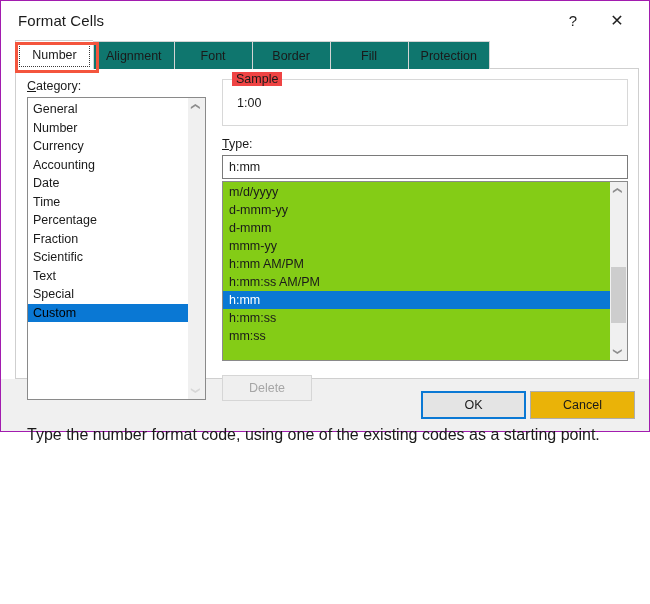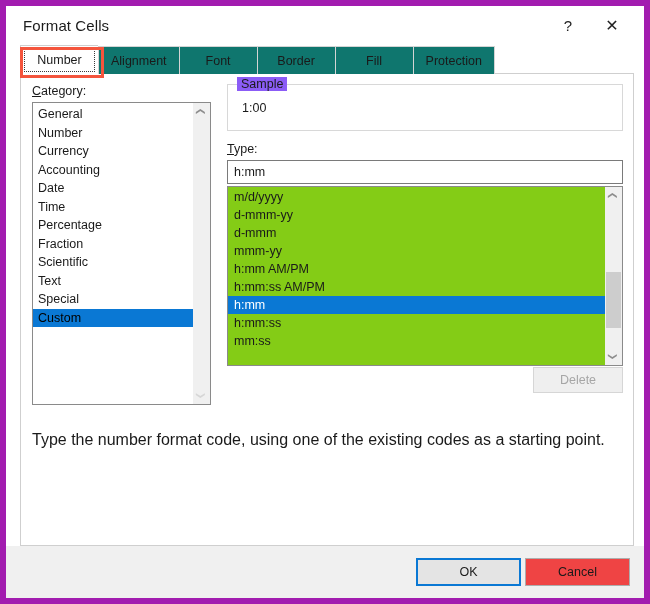--- a/index.html
+++ b/index.html
@@ -13,24 +13,24 @@
     font-family: "Liberation Sans", sans-serif;
     font-size: 12.5px;
     color: #1a1a1a;
     overflow: hidden;
     -webkit-font-smoothing: antialiased;
   }
 
   .dialog {
     position: relative;
     width: 650px;
-    height: 604px;
-    box-sizing: border-box;
-    background: #ffffff;
-    border: 6px solid #a21caf;
+    height: 432px;
+    box-sizing: border-box;
+    background: #ffffff;
+    border: 1px solid #a21caf;
     display: flex;
     flex-direction: column;
   }
 
   
   .titlebar {
     height: 38px;
     flex: 0 0 38px;
     background: #ffffff;
     display: flex;
@@ -204,21 +204,21 @@
   .groupbox {
     position: relative;
     border: 1px solid #d8d8d8;
     height: 47px;
     box-sizing: border-box;
   }
   .groupbox .gb-title {
     position: absolute;
     top: -8px;
     left: 9px;
-    background: #8b5cf6;
+    background: #ef4444;
     padding: 0 4px;
     font-size: 12.5px;
     color: #1a1a1a;
   }
   .groupbox .gb-body {
     padding: 16px 0 0 14px;
     font-size: 12.5px;
     color: #1a1a1a;
   }
 
@@ -258,22 +258,22 @@
     white-space: nowrap;
     cursor: default;
   }
   .type-item.selected {
     background: #0a78d4;
     color: #ffffff;
   }
 
   .delete-row {
     display: flex;
-    justify-content: flex-end;
-    margin-top: 1px;
+    justify-content: flex-start;
+    margin-top: 14px;
   }
   .btn {
     min-width: 90px;
     height: 26px;
     box-sizing: border-box;
     border: 1px solid #c4c4c4;
     background: #efefef;
     font-size: 12.5px;
     color: #1a1a1a;
     display: flex;
@@ -306,21 +306,21 @@
     display: flex;
     align-items: center;
     justify-content: flex-end;
     padding-right: 14px;
     gap: 4px;
     box-sizing: border-box;
   }
   .footer .btn {
     min-width: 105px;
     height: 28px;
-    background: #ef4444;
+    background: #eab308;
     border: 1px solid #adadad;
   }
   .footer .btn.default {
     border: 2px solid #0a78d4;
     background: #e4e4e4;
   }
 </style>
 </head>
 <body>
 

